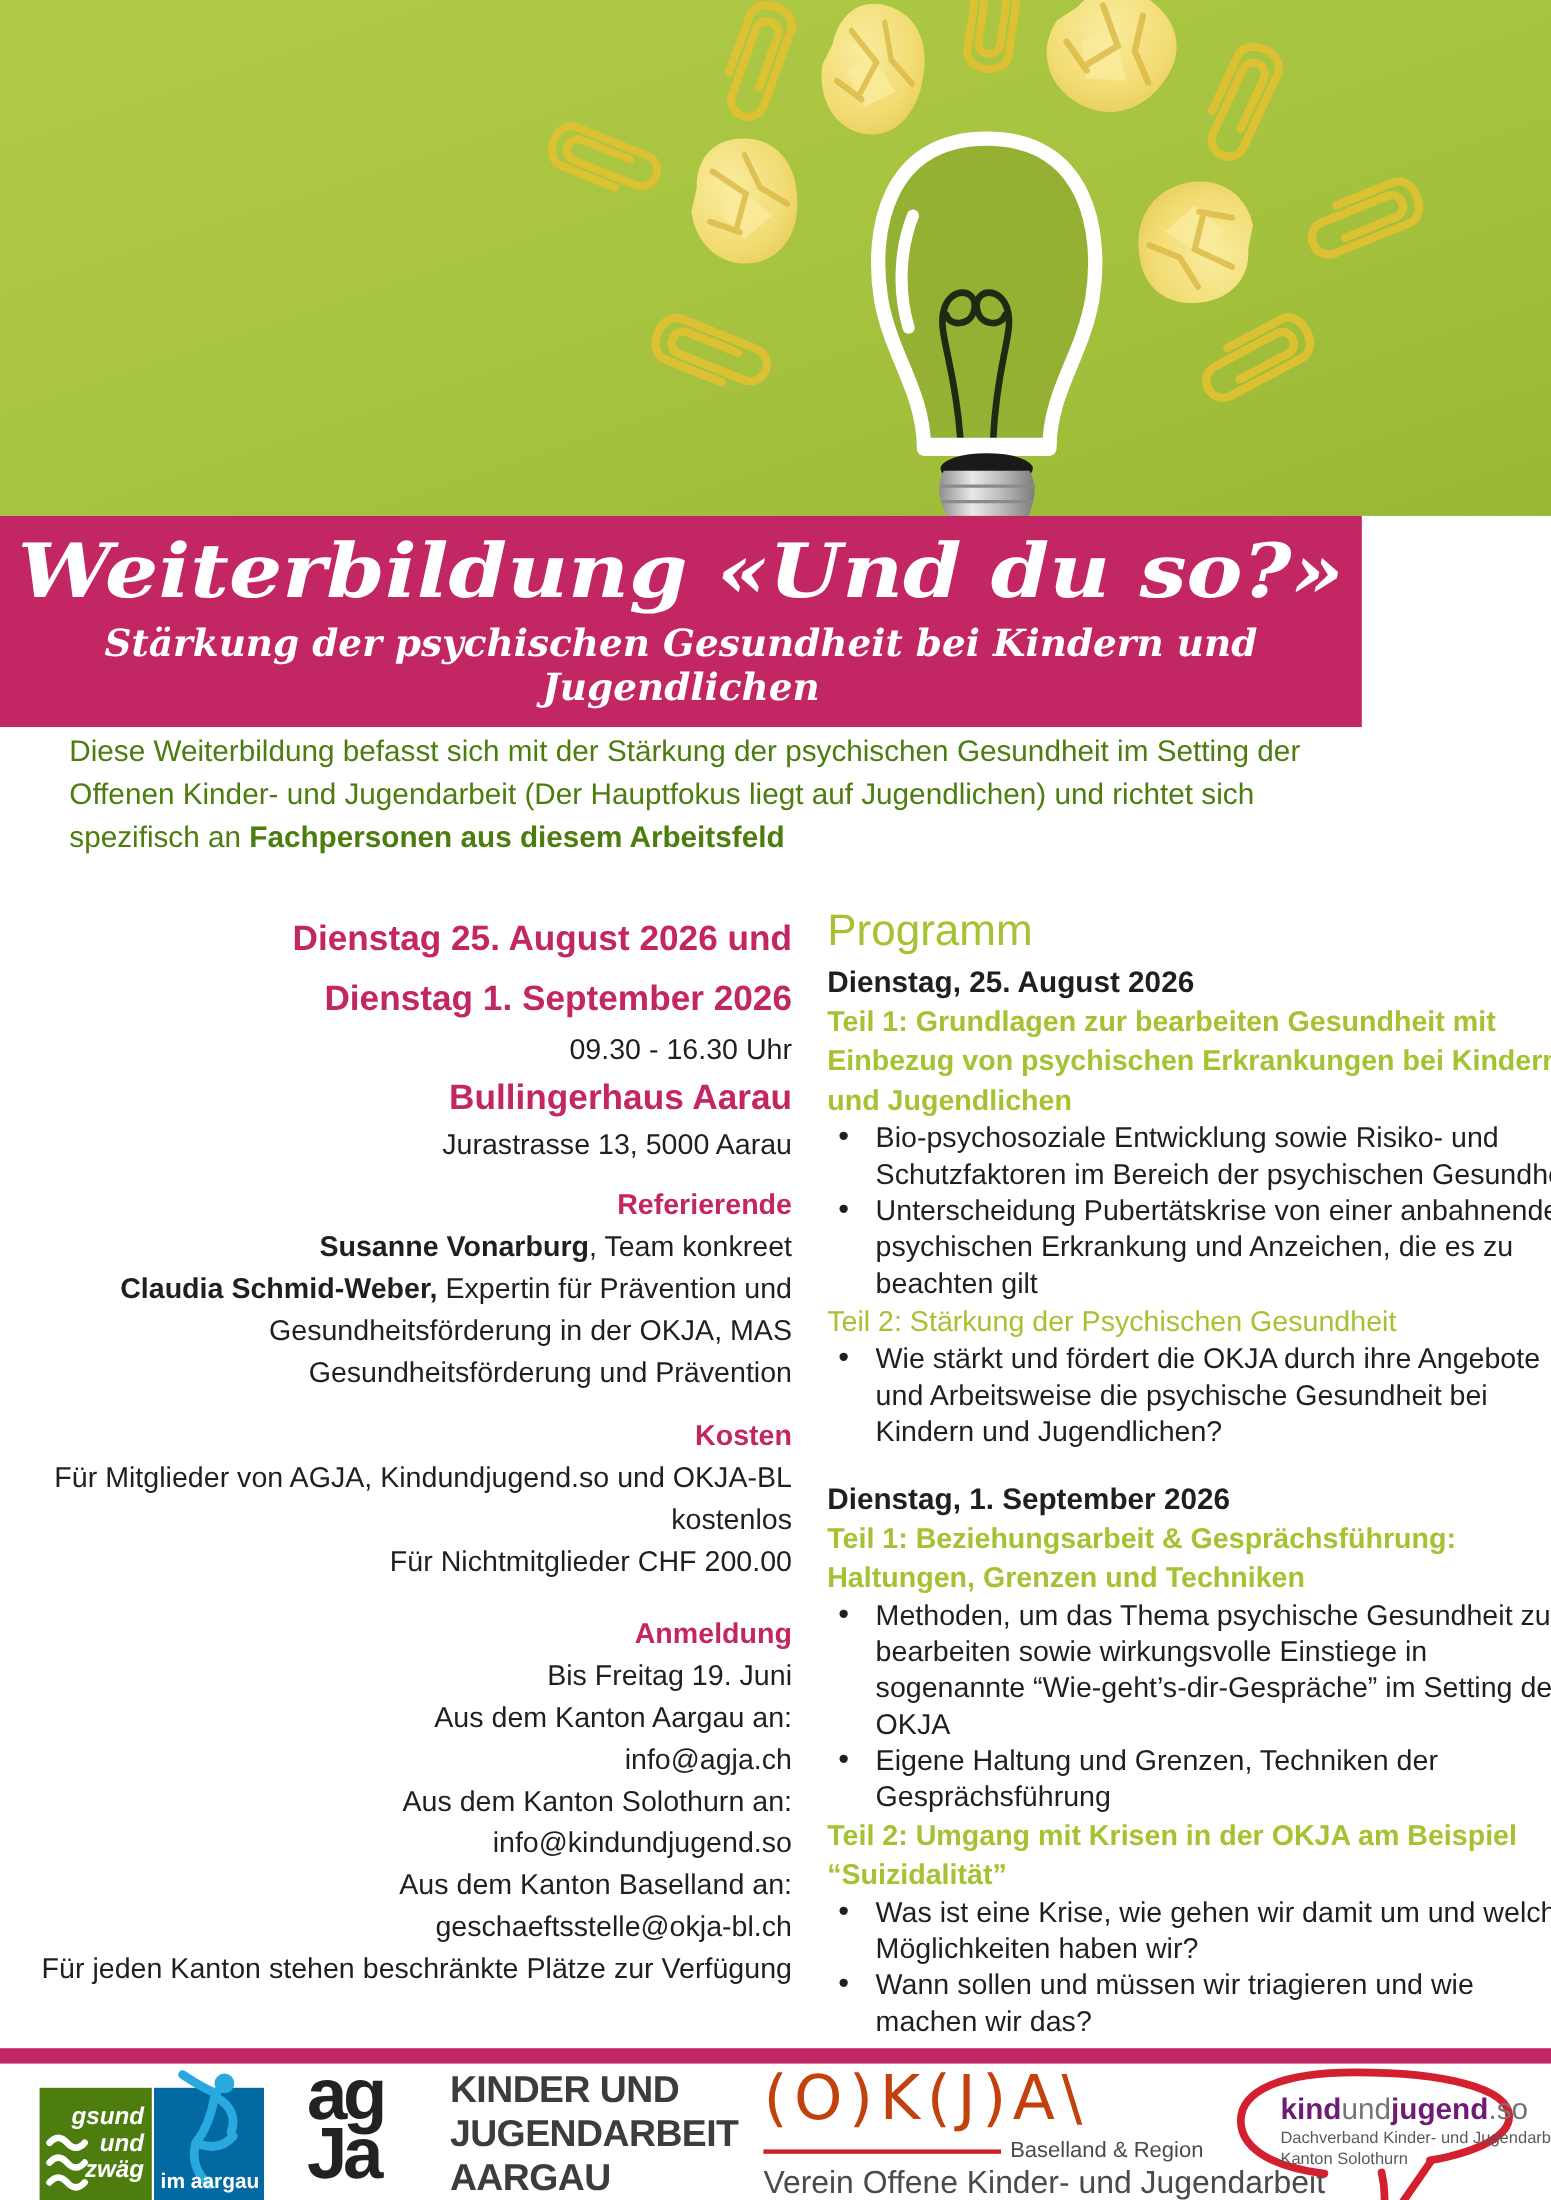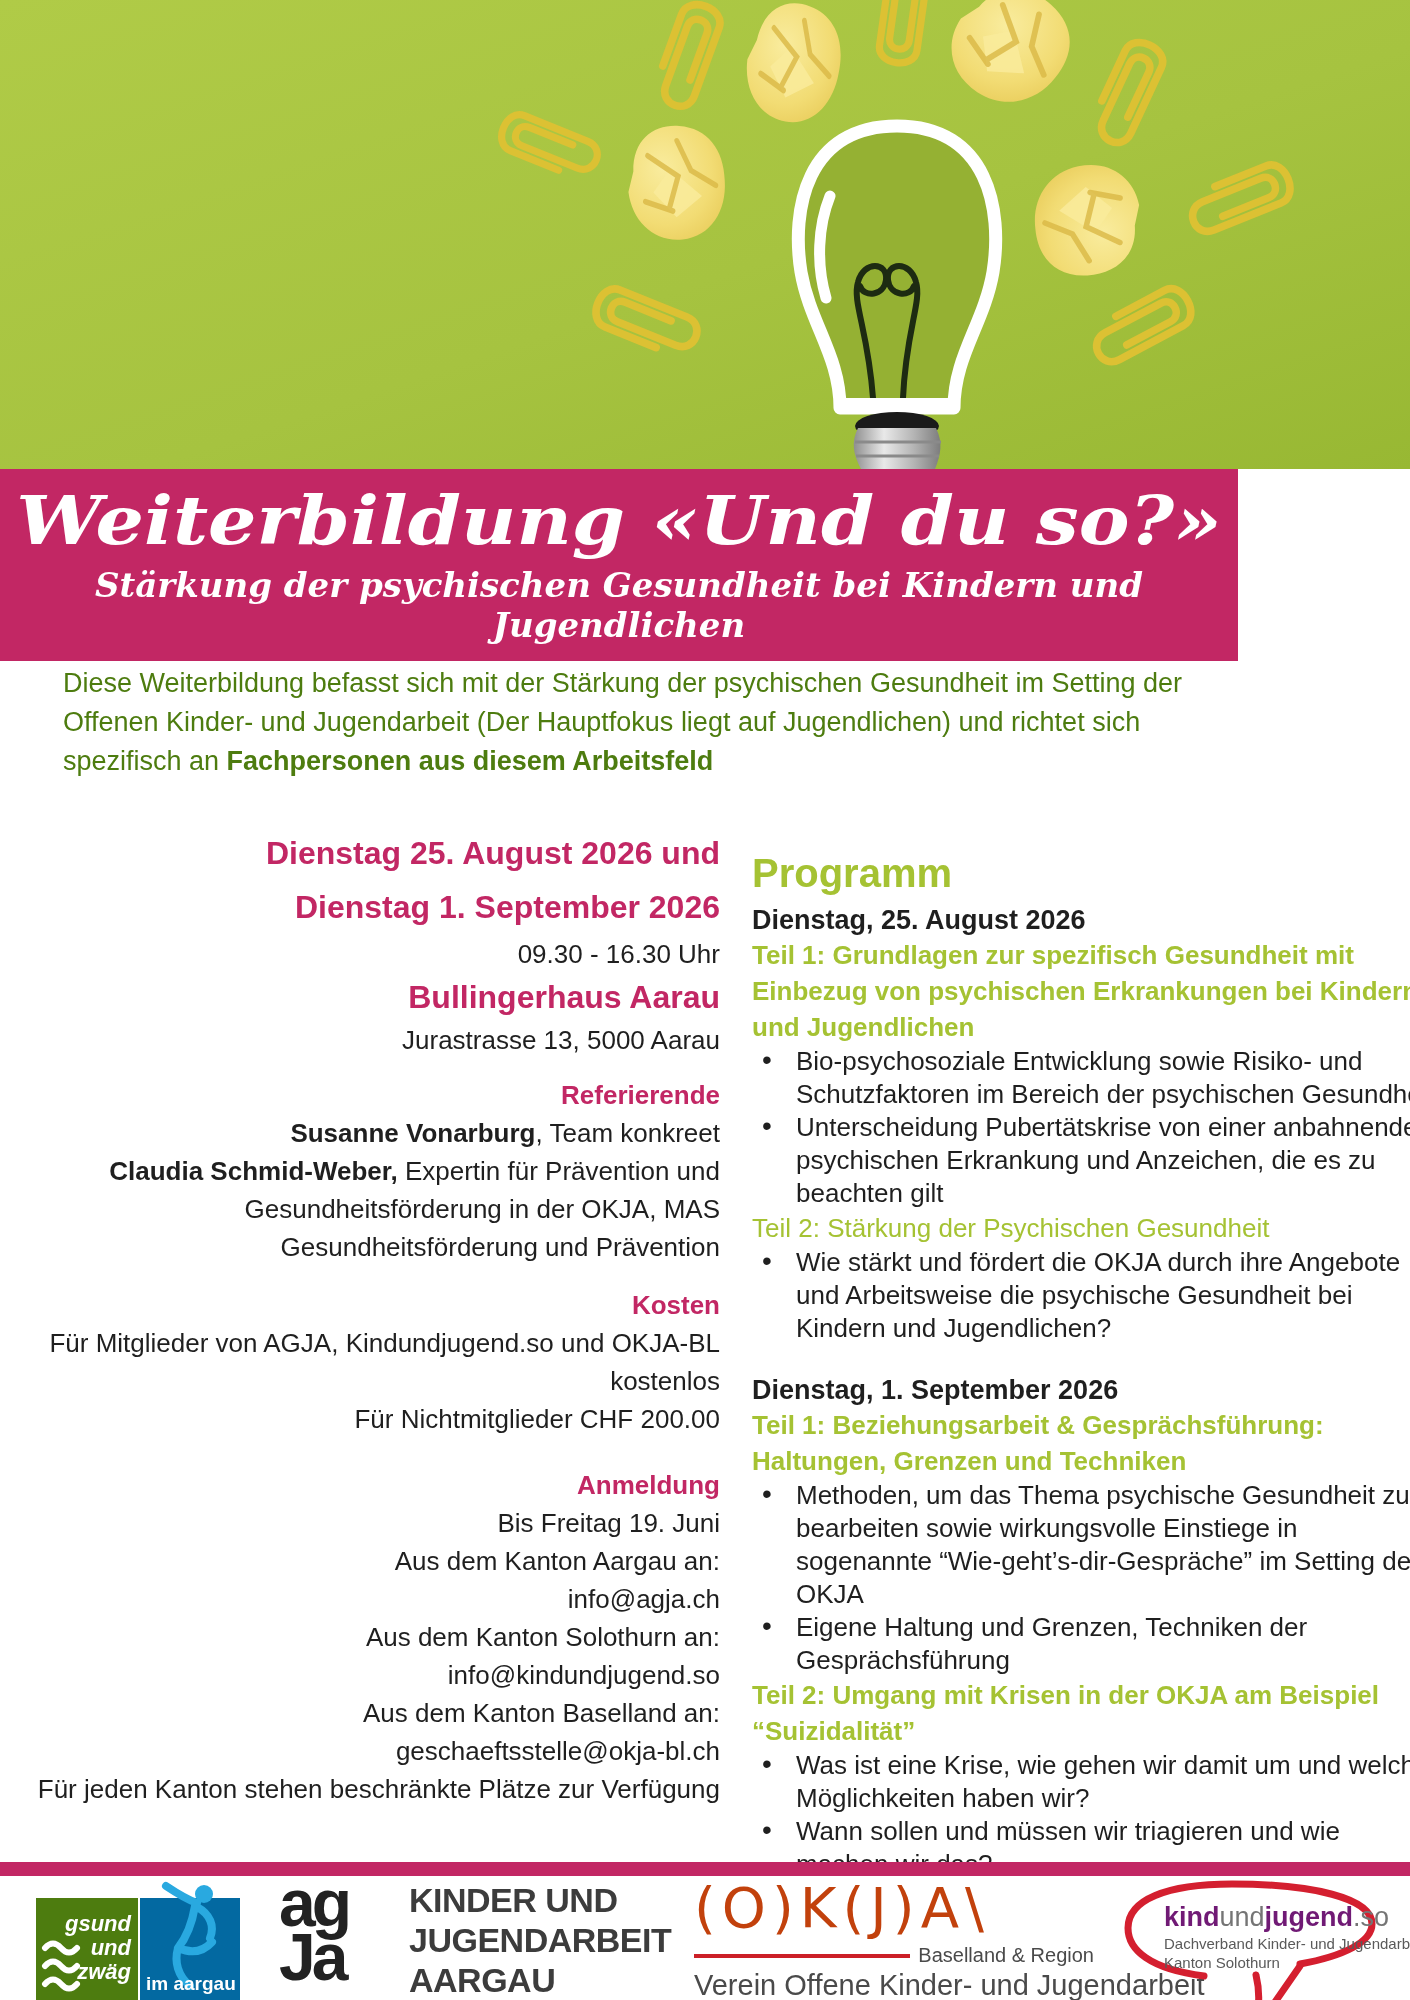--- a/index.html
+++ b/index.html
@@ -23,21 +23,21 @@
   .left-col div{white-space:nowrap;}
   .pink{color:var(--pink);font-weight:700;}
   .dates{font-size:32px;line-height:54px;}
   .time-line{line-height:40px;}
   .venue{font-size:32px;line-height:46px;}
   .addr-line{line-height:40px;}
   .gap16{height:16px;} .gap20{height:20px;} .gap28{height:28px;}
   
   .right-col{position:absolute;top:824px;left:752px;width:640px;font-size:26px;line-height:33px;color:#1f1f1f;}
   .right-col div{white-space:nowrap;}
-  .prog-head{color:var(--green);font-weight:700;font-size:40px;line-height:44px;margin-bottom:8px;margin-top:27px;}
+  .prog-head{color:var(--green);font-weight:400;font-size:40px;line-height:44px;margin-bottom:8px;}
   .day-date{font-weight:700;font-size:27px;line-height:34px;}
   .teil{color:var(--green);font-weight:700;line-height:36px;}
   .teil-reg{color:var(--green);font-weight:400;line-height:36px;}
   .b-item{position:relative;padding-left:44px;}
   .b-item .dot{position:absolute;left:10px;top:-2px;font-size:28px;}
   .day-gap{height:28px;}
   
   .footer-bar{position:absolute;top:1862px;left:0;width:1410px;height:14px;}
   .logo-gsund{position:absolute;top:1898px;left:36px;width:206px;height:102px;}
   .sq-blue{position:absolute;left:0;top:0;width:102px;height:102px;background:#4d7c0f;font-style:italic;}
@@ -163,21 +163,21 @@
     <div>Aus dem Kanton Baselland an:</div>
     <div>geschaeftsstelle@okja-bl.ch</div>
     <div>Für jeden Kanton stehen beschränkte Plätze zur Verfügung</div>
   </div>
 
   <div class="right-col" style="--green:#a5c233;">
     <div class="prog-head">Programm</div>
 
     <div class="day-date">Dienstag, 25. August 2026</div>
     <div class="teil">
-      <div>Teil 1: Grundlagen zur spezifisch Gesundheit mit</div>
+      <div>Teil 1: Grundlagen zur bearbeiten Gesundheit mit</div>
       <div>Einbezug von psychischen Erkrankungen bei Kindern</div>
       <div>und Jugendlichen</div>
     </div>
     <div class="b-item">
         <span class="dot">•</span>
       <div>Bio-psychosoziale Entwicklung sowie Risiko- und</div>
       <div>Schutzfaktoren im Bereich der psychischen Gesundheit</div>
     </div>
     <div class="b-item">
         <span class="dot">•</span>

